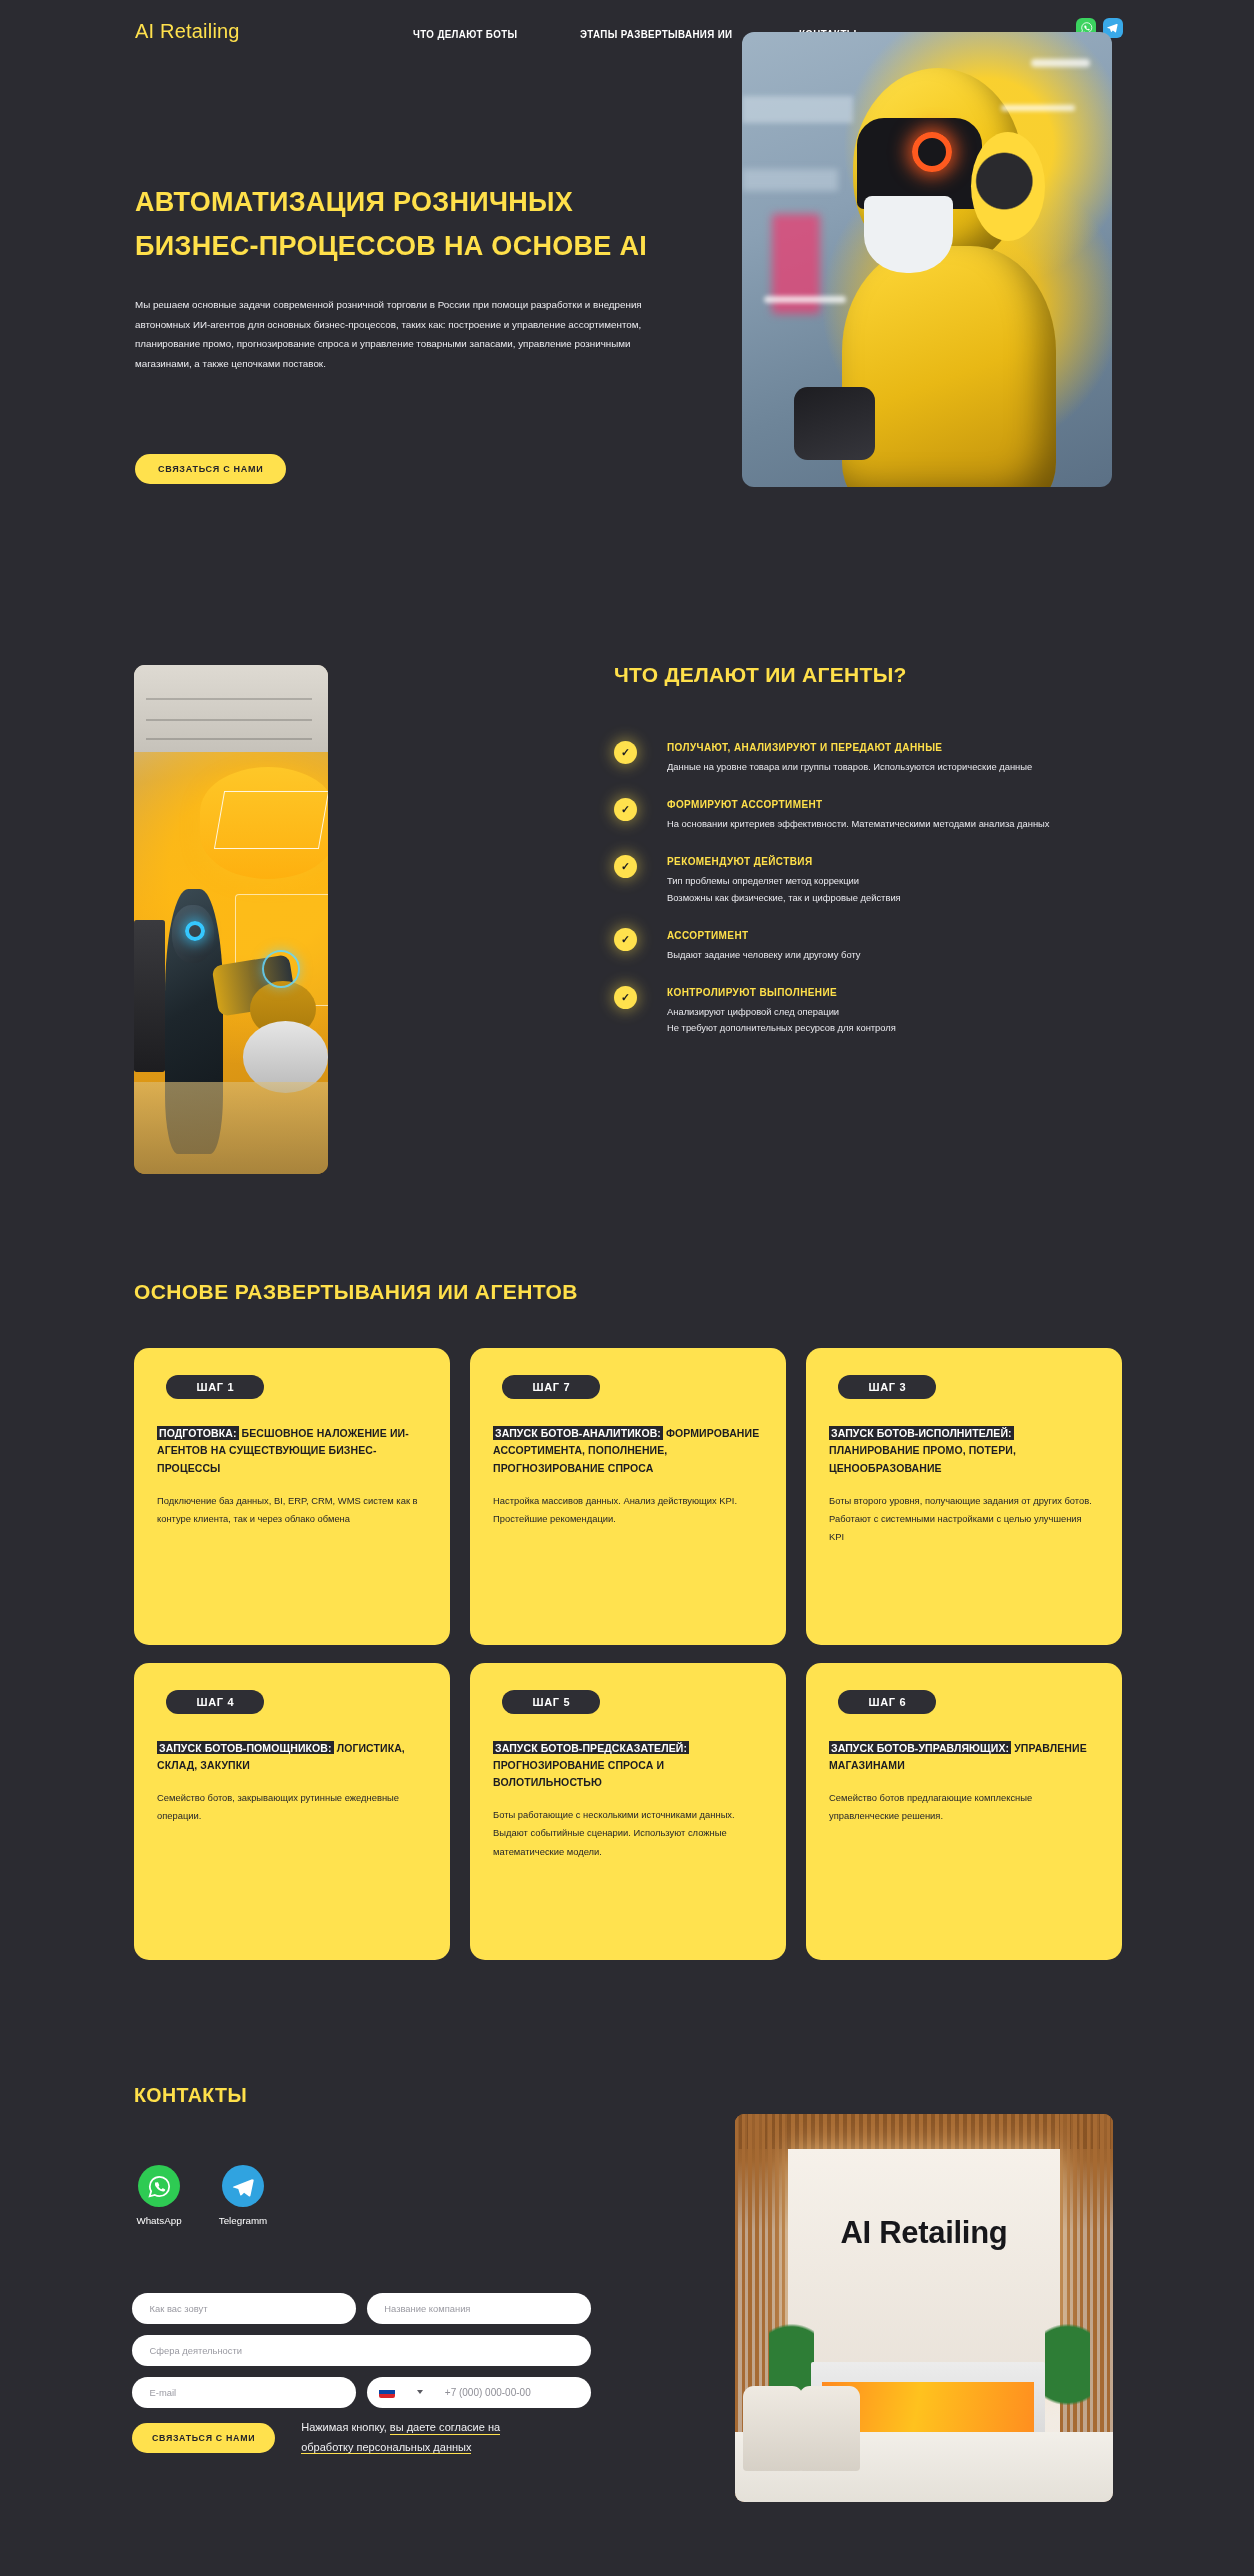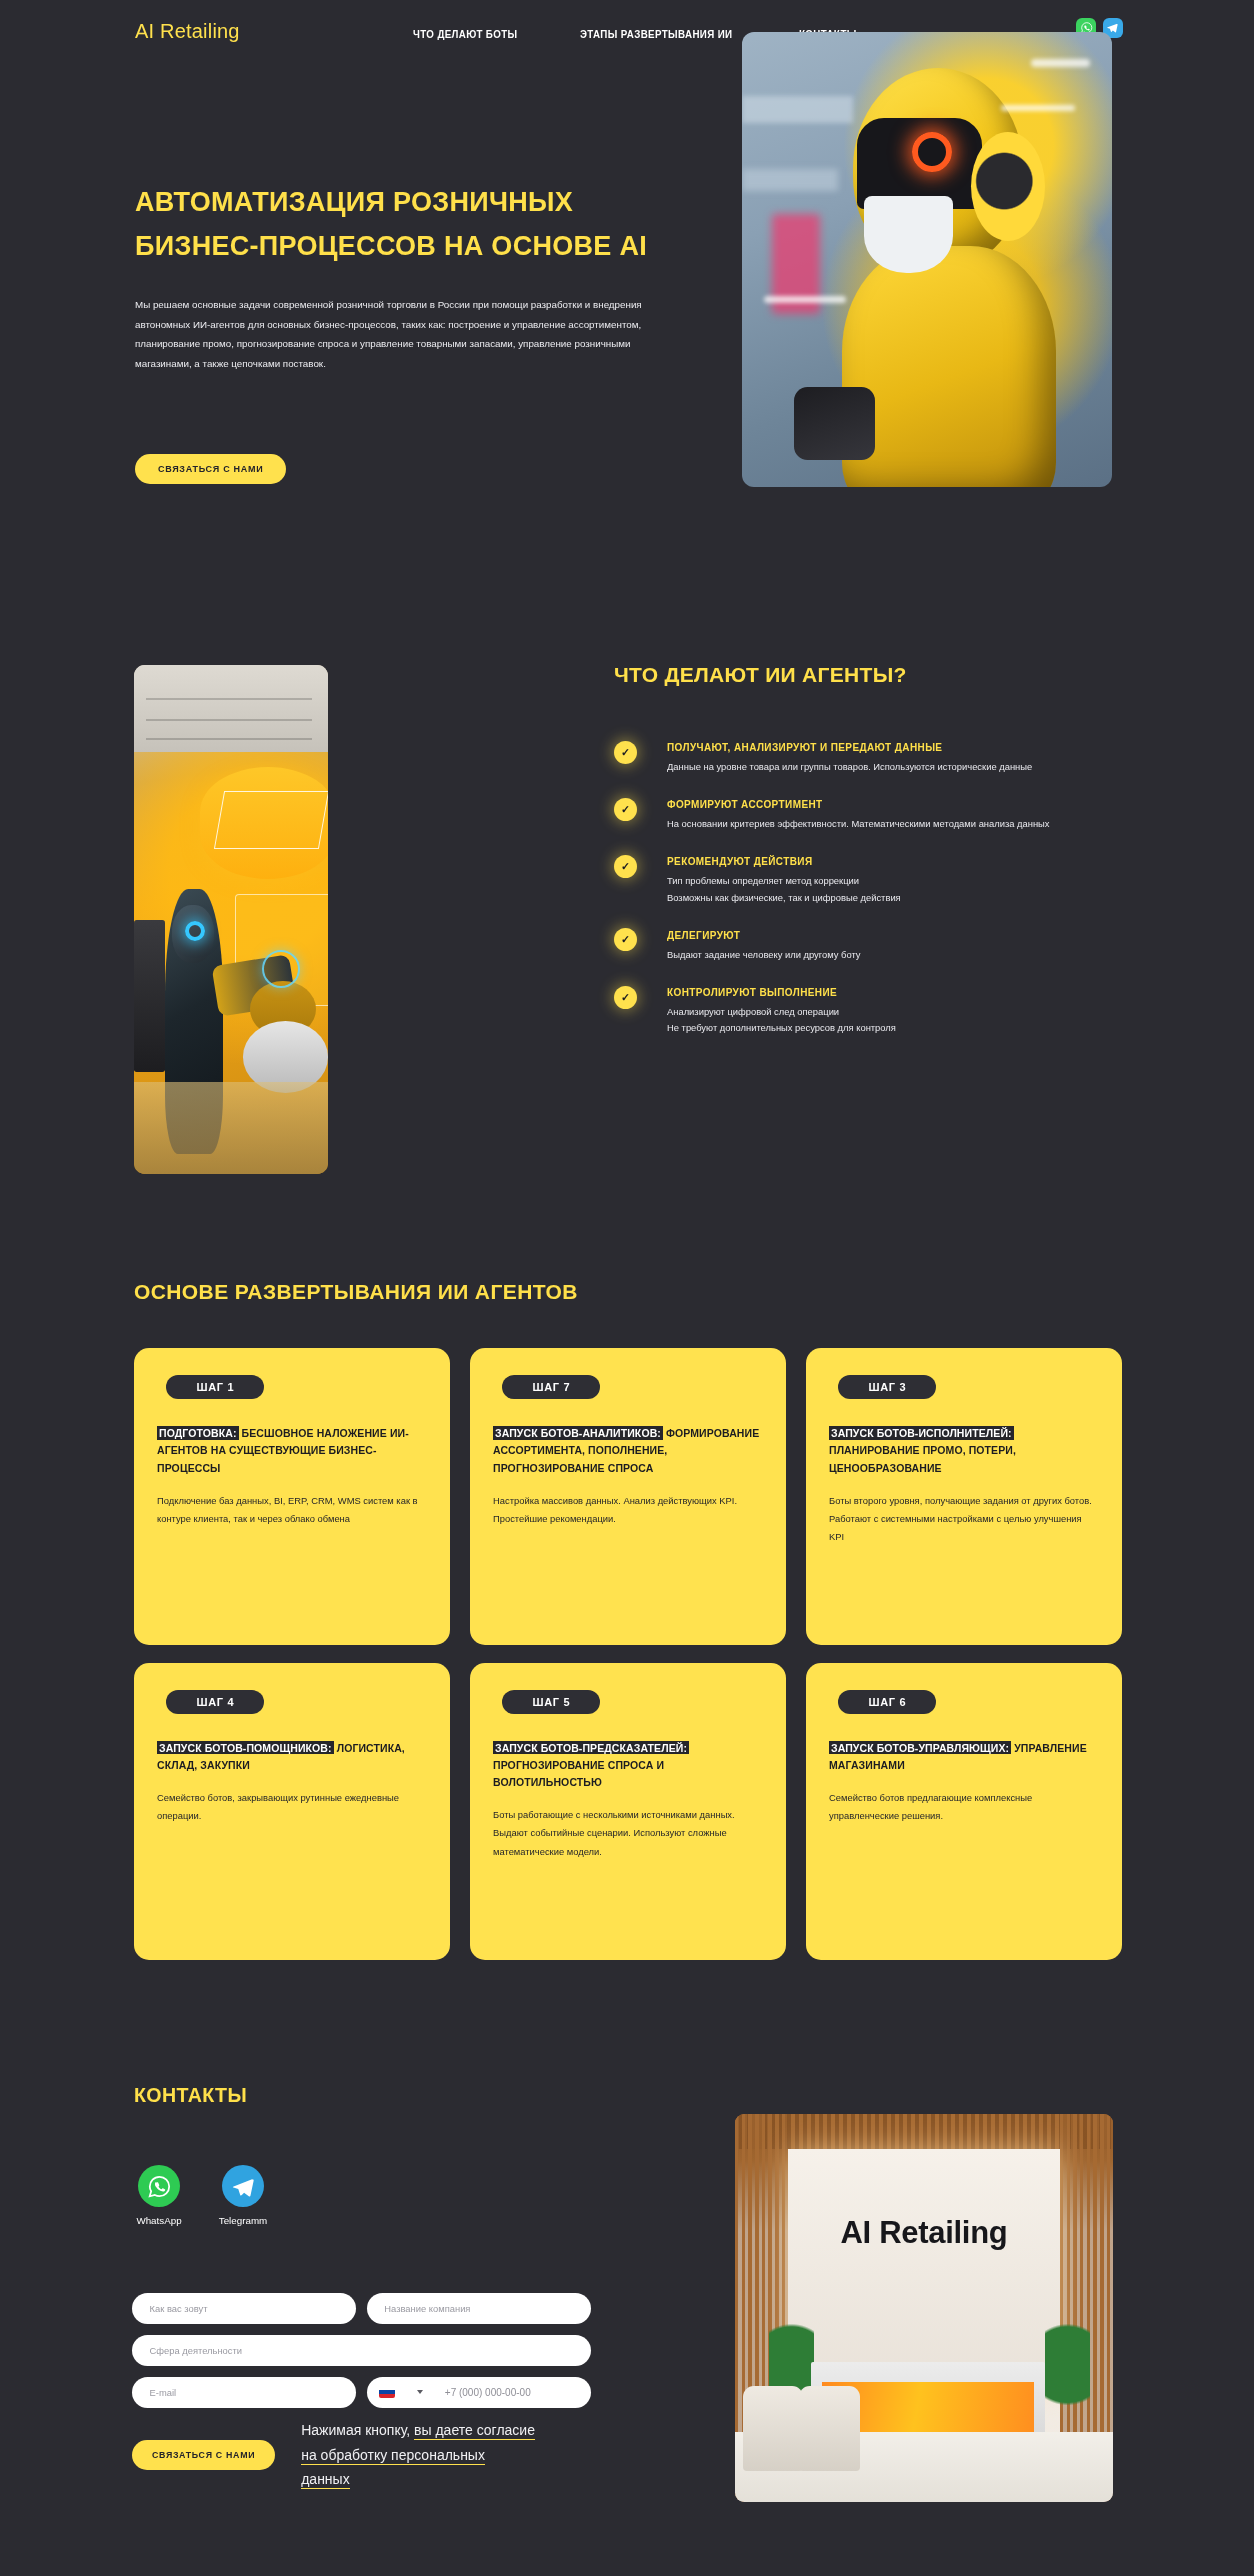--- a/index.html
+++ b/index.html
@@ -256,21 +256,21 @@
   .flag .r{background:#d8232a;}
   .caret{width:0;height:0;border-left:3.4px solid transparent;border-right:3.4px solid transparent;border-top:4px solid #5a5a62;}
   .phone-inp{border:none;outline:none;font-size:10px;color:#2b2b31;font-family:inherit;flex:1;background:transparent;}
   .phone-inp::placeholder{color:#8f8f97;}
   .submit-row{display:flex;align-items:center;gap:26px;margin-top:6.7px;}
   .btn-submit{
     background:var(--yellow);color:#23232a;border:none;border-radius:27px;
     height:30px;padding:0 20px;font-size:8.8px;font-weight:700;letter-spacing:0.7px;
     font-family:inherit;cursor:pointer;white-space:nowrap;
   }
-  .consent{color:#f0f0f3;font-size:14px;line-height:1.75;max-width:236px;}
+  .consent{color:#f0f0f3;font-size:11px;line-height:1.75;max-width:236px;}
   .consent u{text-decoration:none;border-bottom:1.3px solid var(--yellow);padding-bottom:0.7px;}
   .sec4-img{position:absolute;left:735px;top:49px;width:378px;height:388px;border-radius:9.4px;overflow:hidden;}
 </style>
 </head>
 <body>
 
 <div class="page">
 
   <header class="header">
     <div class="logo">AI Retailing</div>
@@ -360,21 +360,21 @@
       </div>
 
       <div class="feat">
         <span class="check">✓</span>
         <div class="feat-title">РЕКОМЕНДУЮТ ДЕЙСТВИЯ</div>
         <div class="feat-desc">Тип проблемы определяет метод коррекции<br>Возможны как физические, так и цифровые действия</div>
       </div>
 
       <div class="feat">
         <span class="check">✓</span>
-        <div class="feat-title">ДЕЛЕГИРУЮТ</div>
+        <div class="feat-title">АССОРТИМЕНТ</div>
         <div class="feat-desc">Выдают задание человеку или другому боту</div>
       </div>
 
       <div class="feat">
         <span class="check">✓</span>
         <div class="feat-title">КОНТРОЛИРУЮТ ВЫПОЛНЕНИЕ</div>
         <div class="feat-desc">Анализируют цифровой след операции<br>Не требуют дополнительных ресурсов для контроля</div>
       </div>
 
     </div>

